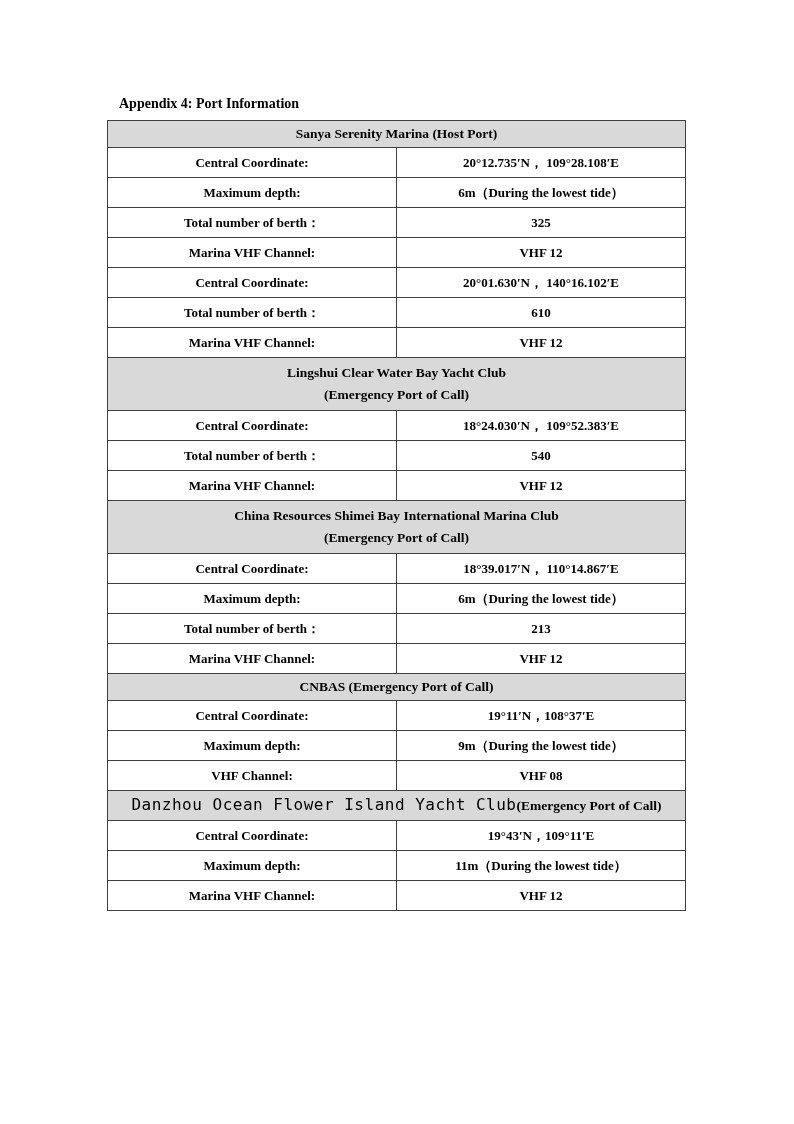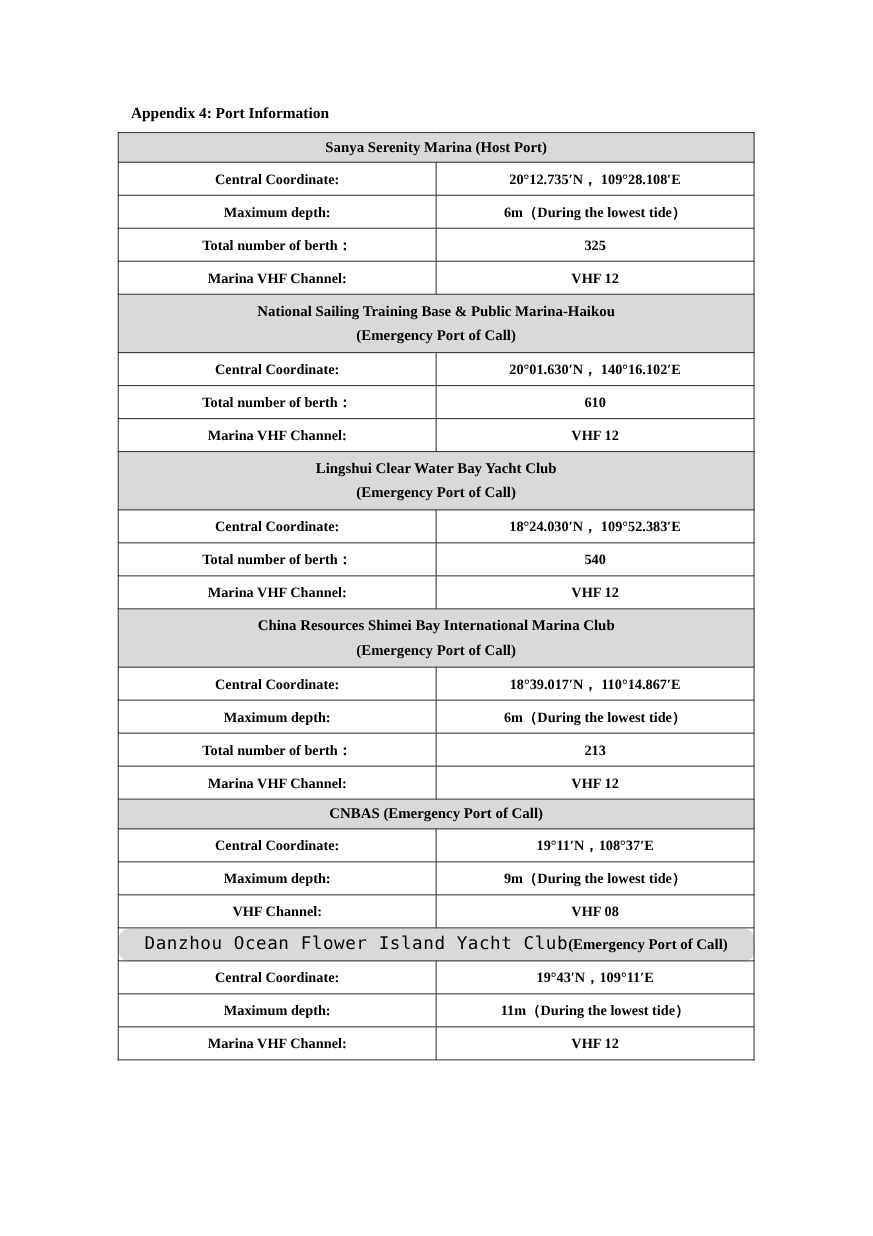--- a/index.html
+++ b/index.html
@@ -30,21 +30,21 @@
   }
   th.section {
     background:#d9d9d9;
     font-size:13.5px;
     font-weight:bold;
     text-align:center;
     height:26px;
     line-height:22px;
   }
   th.section.double { height:52px; }
-  th.section.danzhou { height:29px;border-radius:10px; }
+  th.section.danzhou { height:29px; }
   .section-line { text-align:center; }
   td.label {
     width:47.2%;
     text-align:center;
     font-size:13px;
     font-weight:bold;
     height:29px;
   }
   td.value {
     text-align:center;
@@ -80,26 +80,20 @@
         <td class="label">Maximum depth:</td>
         <td class="value">6m（During the lowest tide）</td>
       </tr>
       <tr>
         <td class="label">Total number of berth：</td>
         <td class="value">325</td>
       </tr>
       <tr>
         <td class="label">Marina VHF Channel:</td>
         <td class="value">VHF 12</td>
-      </tr>
-      <tr>
-        <th colspan="2" class="section double">
-          <div class="section-line"><span class="seg-bold">National Sailing Training Base &amp; Public Marina-Haikou</span></div>
-          <div class="section-line"><span class="seg-bold">(Emergency Port of Call)</span></div>
-        </th>
       </tr>
       <tr>
         <td class="label">Central Coordinate:</td>
         <td class="value">20°01.630′N， 140°16.102′E</td>
       </tr>
       <tr>
         <td class="label">Total number of berth：</td>
         <td class="value">610</td>
       </tr>
       <tr>

